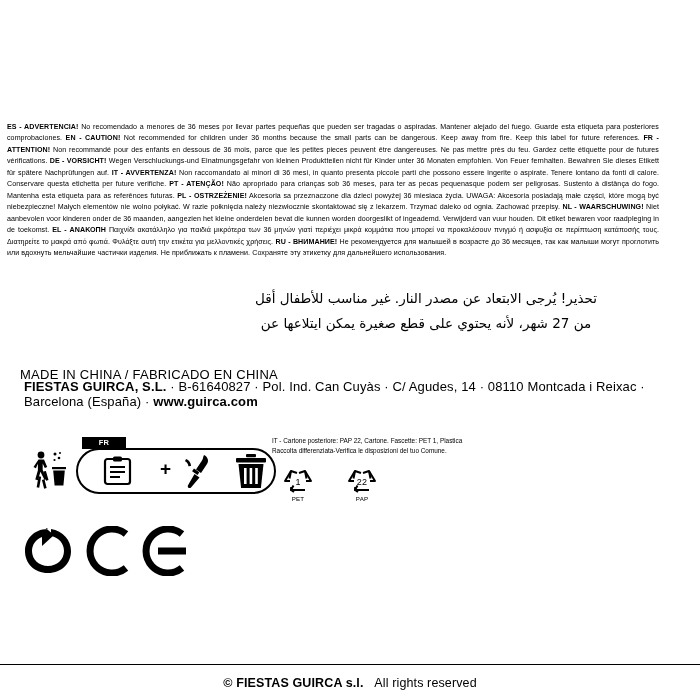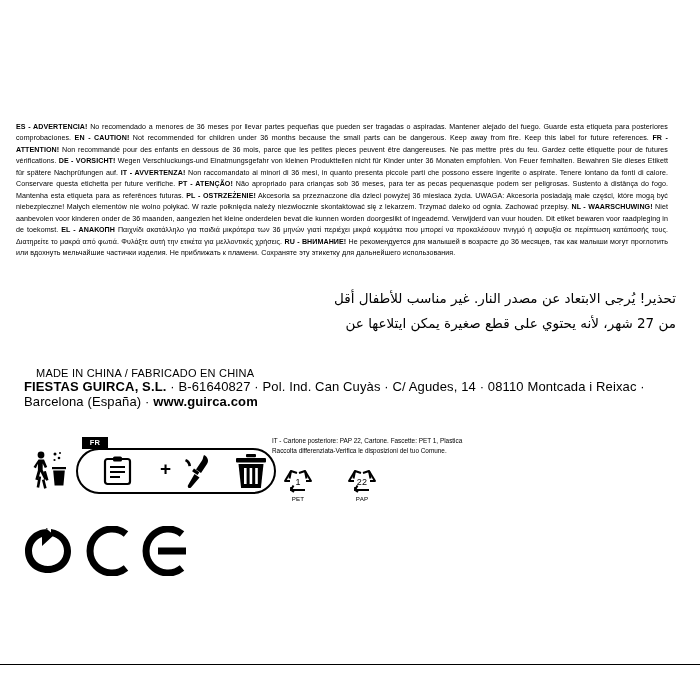--- a/index.html
+++ b/index.html
@@ -18,50 +18,50 @@
   .page {
     position: absolute;
     left: 0; top: 0;
     width: 700px;
     height: 700px;
   }
 
   
   .warnings {
     position: absolute;
-    left: 16px;
+    left: 7px;
     top: 122px;
     width: 652px;
     font-size: 7.1px;
     line-height: 1.62;
     text-align: justify;
     letter-spacing: 0.01em;
   }
   .warnings b { font-weight: bold; }
 
   
   .arabic {
     position: absolute;
     right: 24px;
     top: 286px;
     width: 500px;
     direction: rtl;
-    text-align: right;
+    text-align: center;
     font-size: 13.5px;
     line-height: 1.85;
     font-family: "DejaVu Sans", sans-serif;
   }
   .arabic div { white-space: nowrap; }
 
   
   .origin {
     position: absolute;
-    left: 36px;
+    left: 20px;
     top: 367px;
-    font-size: 11px;
+    font-size: 13px;
     letter-spacing: 0.02em;
   }
   .company {
     position: absolute;
     left: 24px;
     top: 379px;
     font-size: 13px;
     letter-spacing: 0.01em;
   }
   .company b { font-weight: bold; }
@@ -72,21 +72,21 @@
     left: 24px;
     top: 437px;
     width: 290px;
     height: 62px;
   }
 
   .fr-flag {
     position: absolute;
     left: 58px;
     top: 0px;
-    width: 26px;
+    width: 44px;
     height: 12px;
     background: #000;
     color: #fff;
     font-size: 7.5px;
     font-weight: bold;
     line-height: 12px;
     text-align: center;
     letter-spacing: 0.02em;
   }
 
@@ -329,14 +329,18 @@
           <path d="M22 24 L8 24 L10.5 19.5"></path>
           <path d="M8.2 21 L8 24 L11 26"></path>
         </g>
         <text x="15" y="19" font-family="Liberation Sans, sans-serif" font-size="9" text-anchor="middle" fill="#000">22</text>
       </svg>
       <span>PAP</span>
     </div>
   </div>
 
   <div class="footer-rule"></div>
+  <div class="footer">
+    <span class="brand">© FIESTAS GUIRCA s.l.</span>
+    &nbsp;&nbsp;<span class="rights">All rights reserved</span>
+  </div>
 
 </div>
 
 </body></html>

